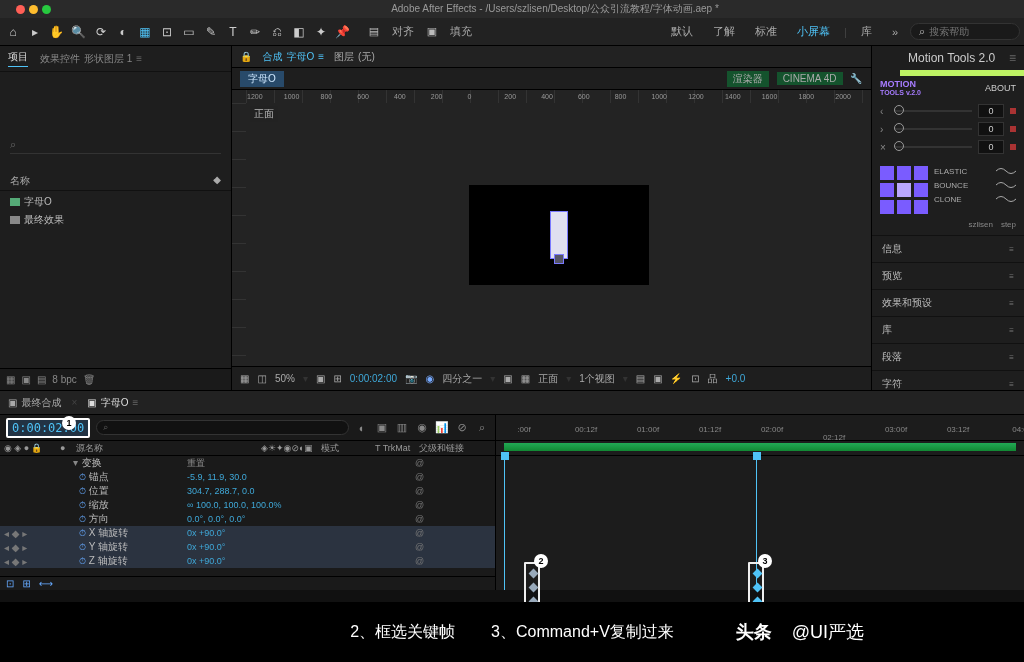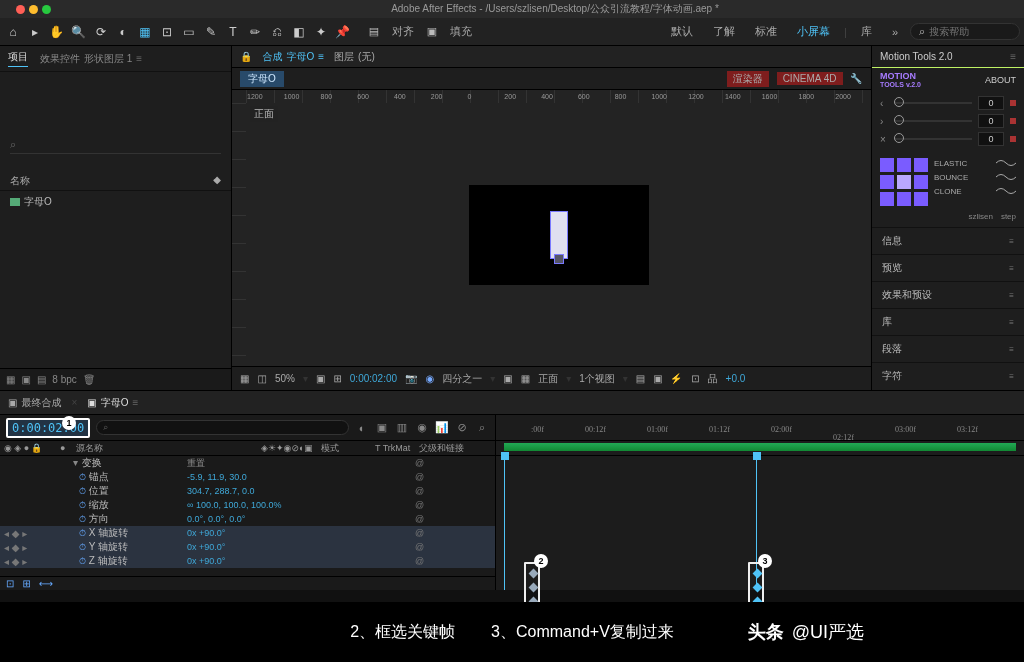--- a/index.html
+++ b/index.html
@@ -29,35 +29,35 @@
   .proj-item { padding:2px 10px; font-size:10px; color:#bbb; display:flex; align-items:center; gap:4px; }
   .folder-ico { width:10px; height:8px; background:#888; display:inline-block; }
   .comp-ico { width:10px; height:8px; background:#5a7; display:inline-block; }
   .left-bottom { height:22px; background:#1a1a1a; border-top:1px solid #000; display:flex; align-items:center; gap:6px; padding:0 6px; color:#888; font-size:10px;}
   .center { flex:1; background:#1a1a1a; display:flex; flex-direction:column; position:relative; border-right:1px solid #000;}
   .comp-tabs { height:22px; background:#222; display:flex; align-items:center; gap:10px; padding:0 8px; font-size:10px; border-bottom:1px solid #000;}
   .comp-tabs .tab { color:#aaa; display:flex; align-items:center; gap:4px;}
   .comp-tabs .tab.active span { color:#4fc3f7; }
   .view-bar { height:22px; background:#1e1e1e; display:flex; align-items:center; padding:0 8px; gap:8px; font-size:10px; border-bottom:1px solid #000;}
   .blue-tab { background:#284a6a; color:#cfe8ff; padding:1px 8px; font-size:10px;}
-  .renderer { background:#7f1d1d; color:#aaa; padding:1px 6px; font-size:10px;}
+  .renderer { background:#14532d; color:#aaa; padding:1px 6px; font-size:10px;}
   .viewport { flex:1; background:#232323; position:relative; overflow:hidden; }
   .ruler-h { position:absolute; top:0; left:14px; right:0; height:13px; background:repeating-linear-gradient(90deg,#333 0,#333 1px,#232323 1px,#232323 28px); display:flex; align-items:center; font-size:7px; color:#999; padding-left:0; }
   .ruler-h span { display:inline-block; width:56px; text-align:left; padding-left:1px;}
   .ruler-v { position:absolute; top:13px; left:0; width:14px; bottom:0; background:repeating-linear-gradient(#333 0,#333 1px,#232323 1px,#232323 28px);}
   .canvas-wrap { position:absolute; top:13px; left:14px; right:0; bottom:0; display:flex; align-items:center; justify-content:center; }
   .canvas { width:180px; height:100px; background:#000; display:flex; align-items:center; justify-content:center; position:relative;}
   .shape { width:18px; height:48px; background:#e0e0f0; border:1px solid #7a7aff; position:relative;}
   .shape::after { content:''; position:absolute; left:50%; bottom:-6px; width:8px; height:8px; border:1px solid #7a7aff; background:#556; transform:translateX(-50%);}
   .view-label { position:absolute; top:16px; left:18px; background:#222; color:#bbb; font-size:10px; padding:1px 4px;}
   .center-bottom { height:24px; background:#1e1e1e; border-top:1px solid #000; display:flex; align-items:center; gap:8px; padding:0 8px; font-size:10px; color:#aaa;}
   .center-bottom .sep { color:#333; }
   .blue-val { color:#3fa8d8; }
   .right { width:152px; background:#1e1e1e; display:flex; flex-direction:column; }
-  .r-header { padding:5px 8px; font-size:10px; color:#ccc; border-bottom:1px solid #bef264; }
+  .r-header { padding:5px 8px; font-size:12px; color:#ccc; border-bottom:6px solid #bef264;margin-left:28px; }
   .mt-top { padding:4px 8px; display:flex; justify-content:space-between; align-items:center; font-size:9px;}
   .mt-logo { color:#a77cff; font-weight:bold; line-height:1;}
   .mt-about { color:#ccc; font-size:9px;}
   .mt-anchors { padding:4px 8px; }
   .anchor-row { display:flex; align-items:center; gap:6px; margin-bottom:4px; }
   .anchor-row .lbl { width:8px; color:#888; font-size:10px;}
   .anchor-row .track { flex:1; height:2px; background:#333; position:relative;}
   .anchor-row .knob { width:10px; height:10px; border:1px solid #999; border-radius:50%; position:absolute; top:-5px; left:0;}
   .anchor-row .val { width:26px; background:#111; text-align:center; font-size:9px; color:#ccc; border:1px solid #333; padding:1px 0;}
   .anchor-row .sq { width:6px; height:6px; background:#a33;}
@@ -93,38 +93,38 @@
   .tl-row .tag { width:16px; }
   .tl-row .name { flex:1; color:#bbb;}
   .tl-row .val { width:130px; color:#3fa8d8; font-size:9px; }
   .tl-row .val.reset { color:#888;}
   .tl-row .mode { width:54px; font-size:8px; color:#777;}
   .tl-row .tm { width:44px;}
   .tl-row .par { width:80px; color:#777; font-size:9px; display:flex; align-items:center; gap:2px;}
   .tw-icon { display:inline-block; width:7px; text-align:center; color:#888;}
   .tl-right { flex:1; background:#1c1c1c; position:relative;}
   .tl-ruler { height:26px; border-bottom:1px solid #000; position:relative; font-size:8px; color:#888; padding-top:10px;}
-  .tl-ruler .tick { position:absolute; top:10px; width:40px; text-align:right;font-family:Liberation Serif, serif; }
+  .tl-ruler .tick { position:absolute; top:10px; width:40px; text-align:center; }
   .tl-work { height:15px; position:relative; border-bottom:1px solid #000; }
   .tl-work .bar { position:absolute; top:2px; left:8px; right:8px; height:8px; background:linear-gradient(#2a5,#183);}
   .tl-graph { position:absolute; top:41px; left:0; right:0; bottom:0;}
   .play-head { position:absolute; top:0; bottom:0; width:0; border-left:1px solid #4fc3f7; }
   .play-head.now { left:8px;}
   .play-head.now::before { content:''; position:absolute; top:-4px; left:-4px; width:8px; height:8px; background:#4fc3f7;}
   .play-head.two { left:260px; border-left:1px solid #4fc3f7;}
   .play-head.two::before { content:''; position:absolute; top:-4px; left:-4px; width:8px; height:8px; background:#4fc3f7;}
   .kf-region { position:absolute; border:2px solid #eee; border-radius:1px; }
   .kf-region.a { top:106px; left:28px; width:16px; height:48px;}
   .kf-region.b { top:106px; left:252px; width:16px; height:48px;}
   .kf-dia { position:absolute; width:7px; height:7px; background:#9ab; transform:rotate(45deg);}
   .num-badge { position:absolute; width:14px; height:14px; border-radius:50%; background:#fff; color:#000; font-size:9px; font-weight:bold; display:flex; align-items:center; justify-content:center; }
   .badge1 { top:416px; left:62px;}
   .tl-footer { height:14px; display:flex; align-items:center; gap:8px; padding:0 6px; font-size:10px; color:#6af; border-top:1px solid #000; background:#1a1a1a;}
   .caption-bar { position:absolute; bottom:0; left:0; right:0; height:60px; background:#000; display:flex; align-items:center; justify-content:center; gap:36px; color:#fff; font-size:16px; }
-  .logo-mark { position:absolute; right:160px; display:flex; align-items:center; gap:8px; font-weight:bold; font-size:18px;justify-content:space-between;}
+  .logo-mark { position:absolute; right:160px; display:flex; align-items:center; gap:20px; font-weight:bold; font-size:18px;justify-content:space-between;}
   .sm-ico { width:12px;height:12px; display:inline-flex;align-items:center;justify-content:center;}
 </style>
 </head>
 <body>
 
 <div class="titlebar">
   <div class="mac-btns">
     <div class="mac-btn red"></div>
     <div class="mac-btn yel"></div>
     <div class="mac-btn grn"></div>
@@ -185,20 +185,24 @@
     </div>
     <div class="proj-header">
       <span>名称</span>
       <span>◆</span>
     </div>
     <div class="proj-list">
       <div class="proj-item">
         <span class="comp-ico"></span>
         <span>字母O</span>
       </div>
+      <div class="proj-item">
+        <span class="folder-ico"></span>
+        <span>最终效果</span>
+      </div>
     </div>
     <div class="left-bottom">
       <span>▦</span>
       <span>▣</span>
       <span>▤</span>
       <span>8 bpc</span>
       <span>🗑</span>
     </div>
   </div>
 

